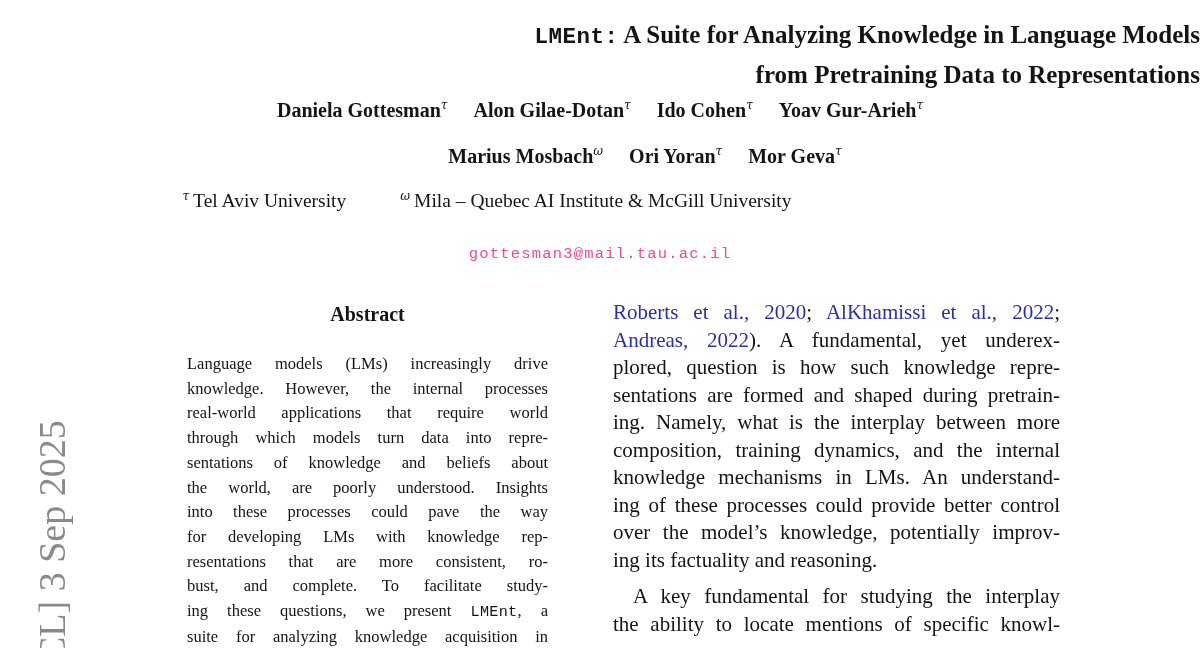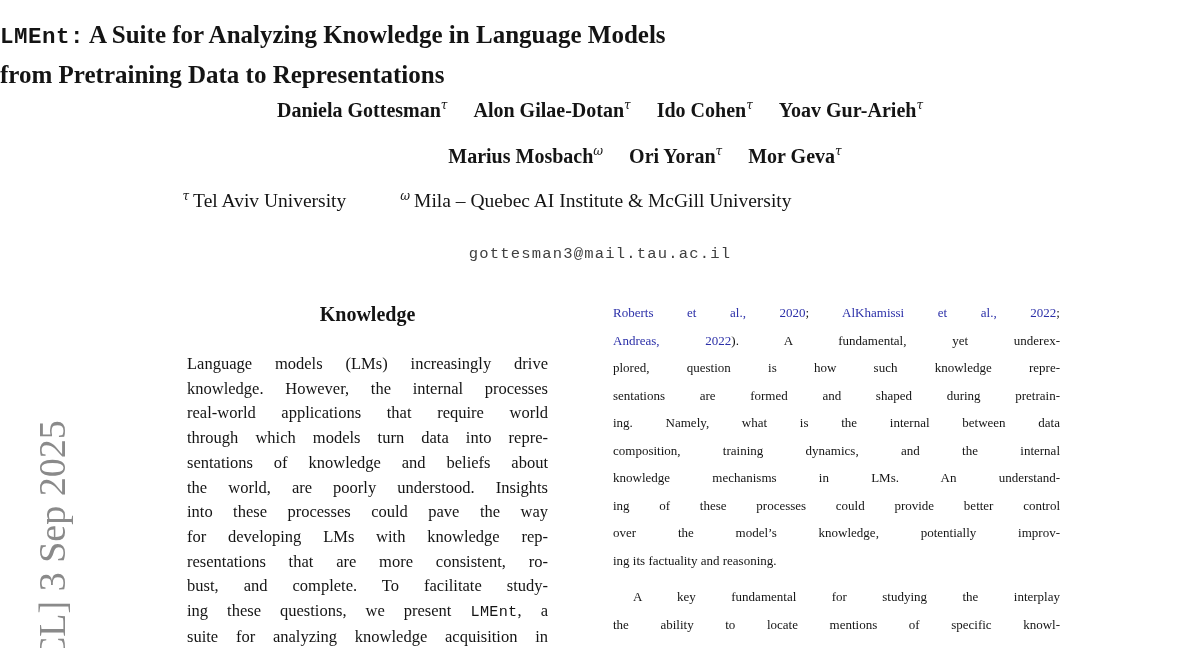--- a/index.html
+++ b/index.html
@@ -1,46 +1,46 @@
 <!DOCTYPE html>
 <html style="--citation: #2b2fa8; --watermark: #8a8a8a; --body_text: #141414; --email_text: #4d4d4d;"><head>
 <meta charset="utf-8">
 <style>
   html,body{margin:0;padding:0;background:#ffffff;}
   body{width:1200px;height:648px;overflow:hidden;position:relative;
        font-family:"Liberation Serif",serif;color:#141414;}
   .page{position:absolute;inset:0;background:#fff;}
 
-  .title{position:absolute;top:16px;left:0;width:1200px;text-align:left;
+  .title{position:absolute;top:16px;left:0;width:1200px;text-align:right;
          font-weight:bold;font-size:25px;line-height:37px;}
   .tmono{font-family:"Liberation Mono",monospace;font-size:22.5px;letter-spacing:0.5px;}
 
   .authors{position:absolute;left:0;width:1200px;text-align:center;
            font-weight:bold;font-size:20px;line-height:24px;}
   .authors-r1{top:98px;text-align:center;} .authors-r2{top:144px;padding-left:45px;}
   .author{margin:0 13px;white-space:nowrap;}
   sup.aff{font-size:12px;font-style:italic;font-family:"DejaVu Serif",serif;
           font-weight:normal;vertical-align:super;line-height:0;}
 
   .affils{position:absolute;top:189px;left:0;width:974px;text-align:center;
           font-size:19.5px;line-height:24px;}
   .affil{margin:0 27px;white-space:nowrap;}
   .affil sup.aff{margin-right:4px;}
 
   .email{position:absolute;top:245px;left:0;width:1200px;text-align:center;
          font-family:"Liberation Mono",monospace;font-size:15.5px;
-         letter-spacing:1.2px;color:#404040;}
+         letter-spacing:1.2px;color:#ec4899;}
 
   .abs-head{position:absolute;top:303px;left:187px;width:361px;text-align:center;
             font-weight:bold;font-size:20px;}
 
   .colL{position:absolute;top:352px;left:187px;width:361px;}
   .colL .tline{font-size:16.5px;line-height:24.7px;}
   .colR{position:absolute;top:299px;left:613px;width:447px;}
-  .colR .tline{font-size:13px;line-height:27.5px;}
+  .colR .tline{font-size:21px;line-height:27.5px;}
 
   .tline{text-align:justify;text-align-last:justify;}
   .tline.end{text-align-last:left;}
   .tline.ind{text-indent:20px;}
   .tline.gap{margin-top:9px;}
 
   .cite{color:var(--citation,#2b2fa8);}
   .mono{font-family:"Liberation Mono",monospace;font-size:0.92em;letter-spacing:0.3px;}
 
   .watermark{position:absolute;left:29px;top:662px;transform-origin:0 0;
@@ -60,21 +60,21 @@
     <div>from Pretraining Data to Representations</div>
   </div>
 
   <div class="authors authors-r1"><span class="author">Daniela Gottesman<sup class="aff">τ</sup></span><span class="author">Alon Gilae-Dotan<sup class="aff">τ</sup></span><span class="author">Ido Cohen<sup class="aff">τ</sup></span><span class="author">Yoav Gur-Arieh<sup class="aff">τ</sup></span></div>
   <div class="authors authors-r2"><span class="author">Marius Mosbach<sup class="aff">ω</sup></span><span class="author">Ori Yoran<sup class="aff">τ</sup></span><span class="author">Mor Geva<sup class="aff">τ</sup></span></div>
 
   <div class="affils"><span class="affil"><sup class="aff">τ</sup>Tel Aviv University</span><span class="affil"><sup class="aff">ω</sup>Mila – Quebec AI Institute &amp; McGill University</span></div>
 
   <div class="email">gottesman3@mail.tau.ac.il</div>
 
-  <div class="abs-head">Knowledge</div>
+  <div class="abs-head">Abstract</div>
 
   <div class="colL">
       <div class="tline">Language models (LMs) increasingly drive</div>
       <div class="tline">knowledge. However, the internal processes</div>
       <div class="tline">real-world applications that require world</div>
       <div class="tline">through which models turn data into repre-</div>
       <div class="tline">sentations of knowledge and beliefs about</div>
       <div class="tline">the world, are poorly understood. Insights</div>
       <div class="tline">into these processes could pave the way</div>
       <div class="tline">for developing LMs with knowledge rep-</div>
@@ -82,21 +82,21 @@
       <div class="tline">bust, and complete. To facilitate study-</div>
       <div class="tline">ing these questions, we present <span class="mono">LMEnt</span>, a</div>
       <div class="tline">suite for analyzing knowledge acquisition in</div>
     </div>
 
   <div class="colR">
       <div class="tline"><span class="cite">Roberts et al., 2020</span>; <span class="cite">AlKhamissi et al., 2022</span>;</div>
       <div class="tline"><span class="cite">Andreas, 2022</span>). A fundamental, yet underex-</div>
       <div class="tline">plored, question is how such knowledge repre-</div>
       <div class="tline">sentations are formed and shaped during pretrain-</div>
-      <div class="tline">ing. Namely, what is the internal between data</div>
+      <div class="tline">ing. Namely, what is the interplay between more</div>
       <div class="tline">composition, training dynamics, and the internal</div>
       <div class="tline">knowledge mechanisms in LMs. An understand-</div>
       <div class="tline">ing of these processes could provide better control</div>
       <div class="tline">over the model’s knowledge, potentially improv-</div>
       <div class="tline end">ing its factuality and reasoning.</div>
       <div class="tline ind gap">A key fundamental for studying the interplay</div>
       <div class="tline">the ability to locate mentions of specific knowl-</div>
     </div>
 
 </div>

